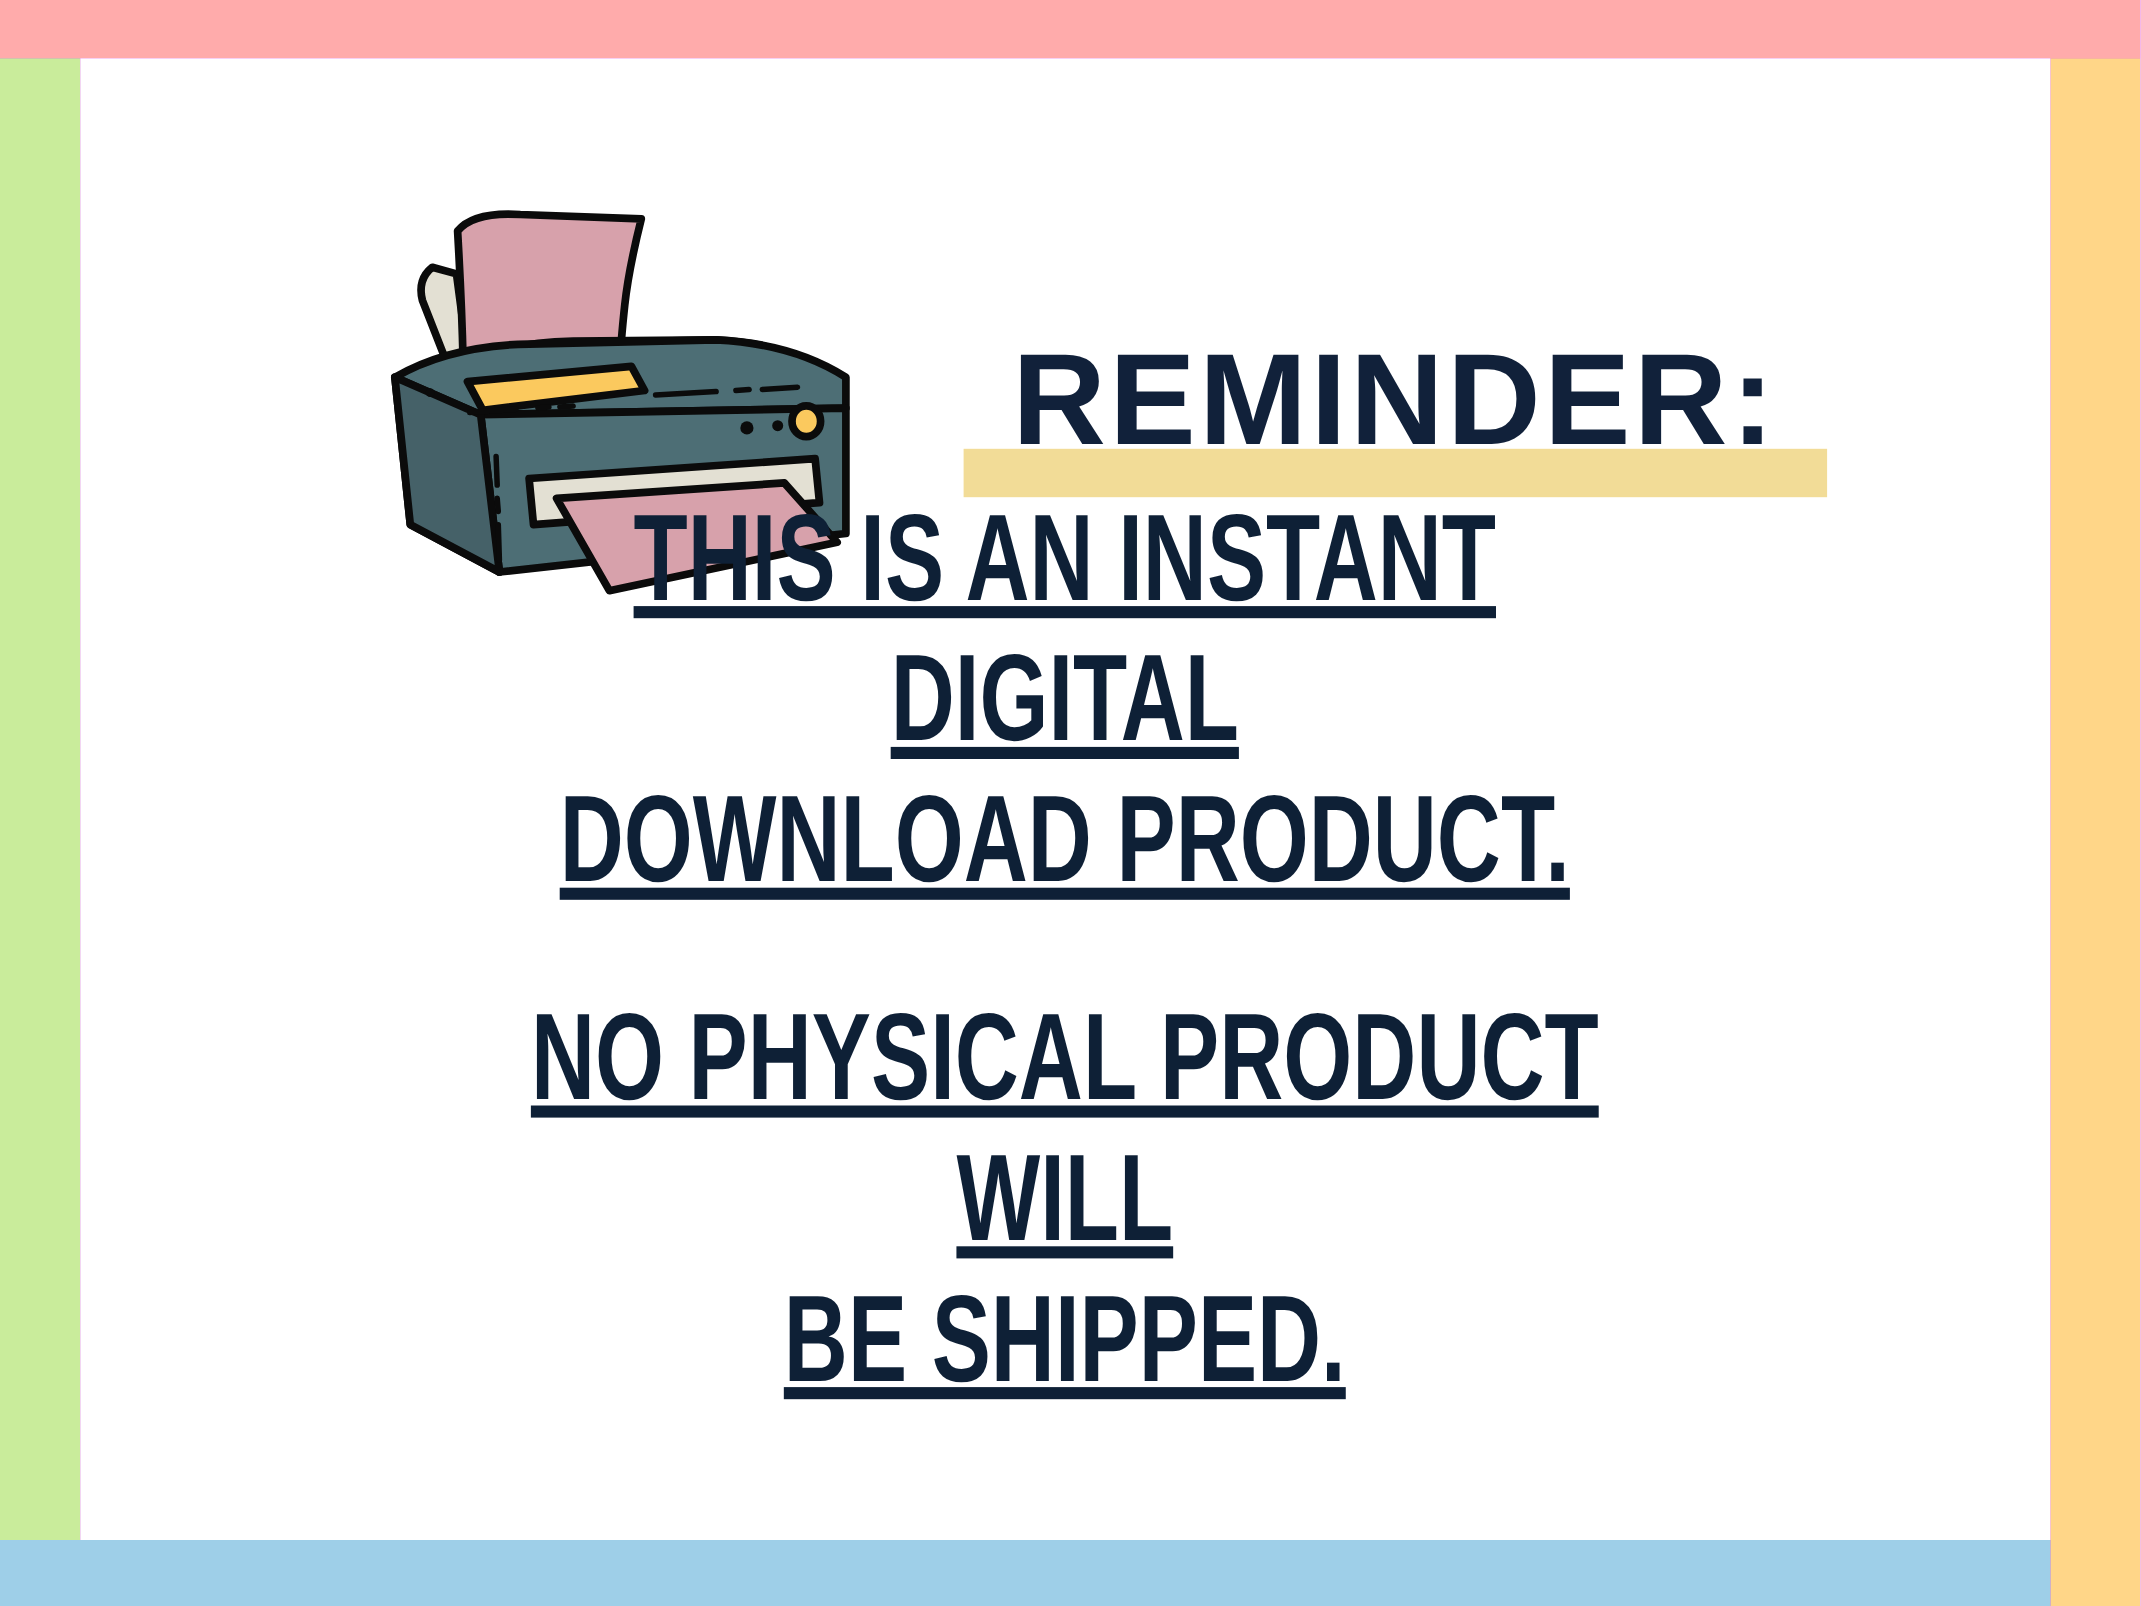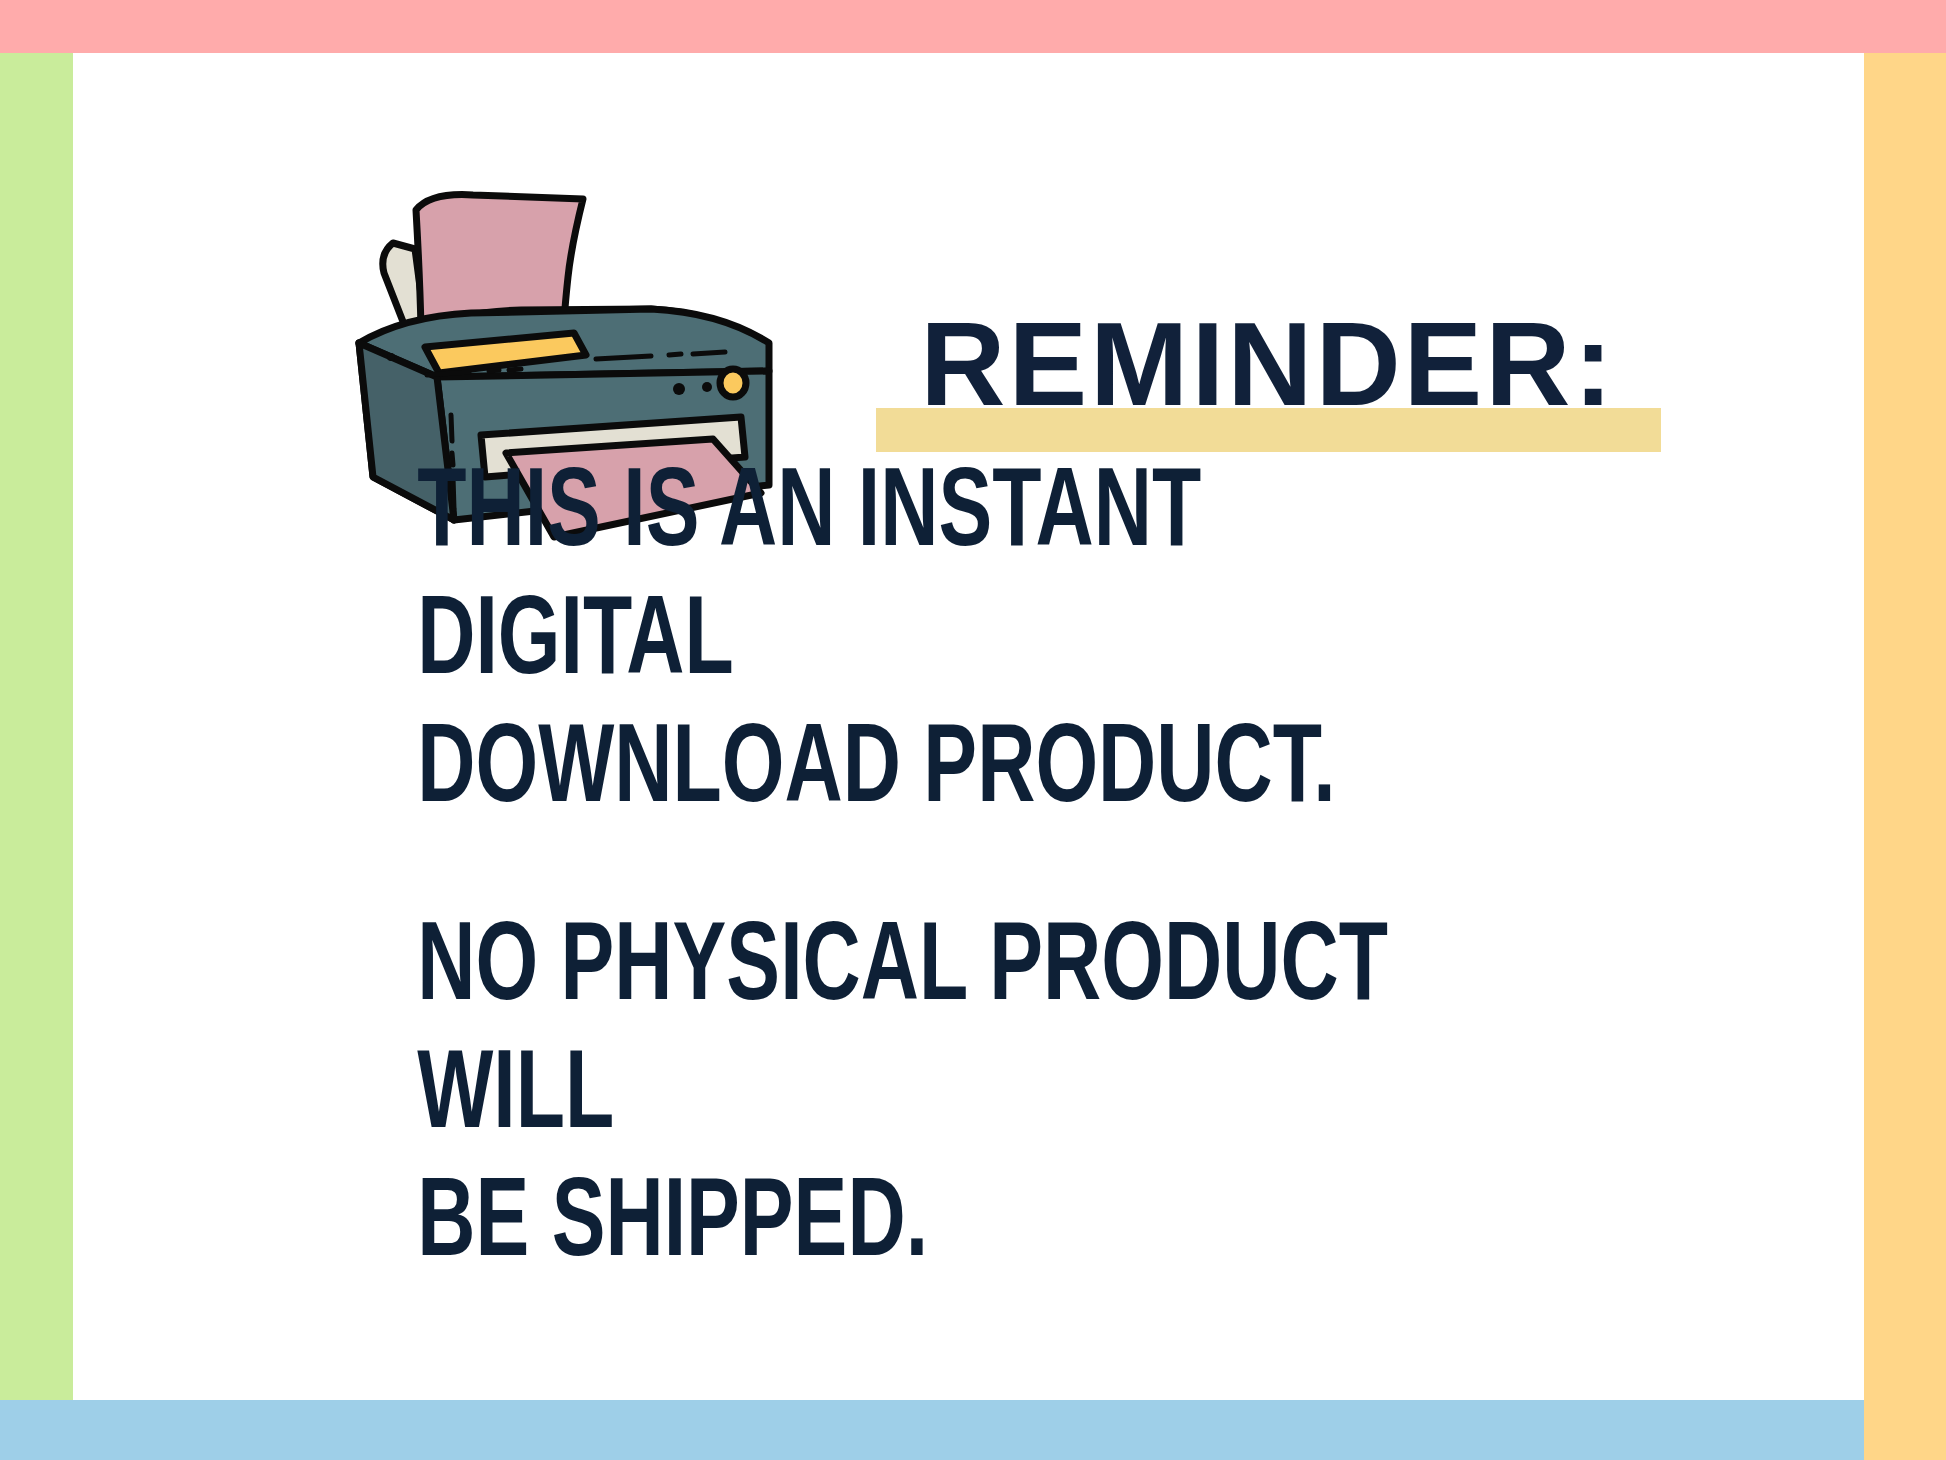--- a/index.html
+++ b/index.html
@@ -90,22 +90,23 @@
     color: #11213A;
     white-space: nowrap;
   }
 
   
   #body-copy {
     position: absolute;
     left: 130px;
     top: 390px;
     width: 1530px;
-    text-align: left;
+    text-align: center;
     color: #0E2036;
+    text-decoration: underline;
   }
   .body-paragraph {
     font-family: "Liberation Sans Narrow", "Liberation Sans", sans-serif;
     font-weight: bold;
     font-size: 112px;
     line-height: 128px;
     letter-spacing: 0px;
     transform: scaleX(0.72);
     transform-origin: center top;
     white-space: pre-line;

